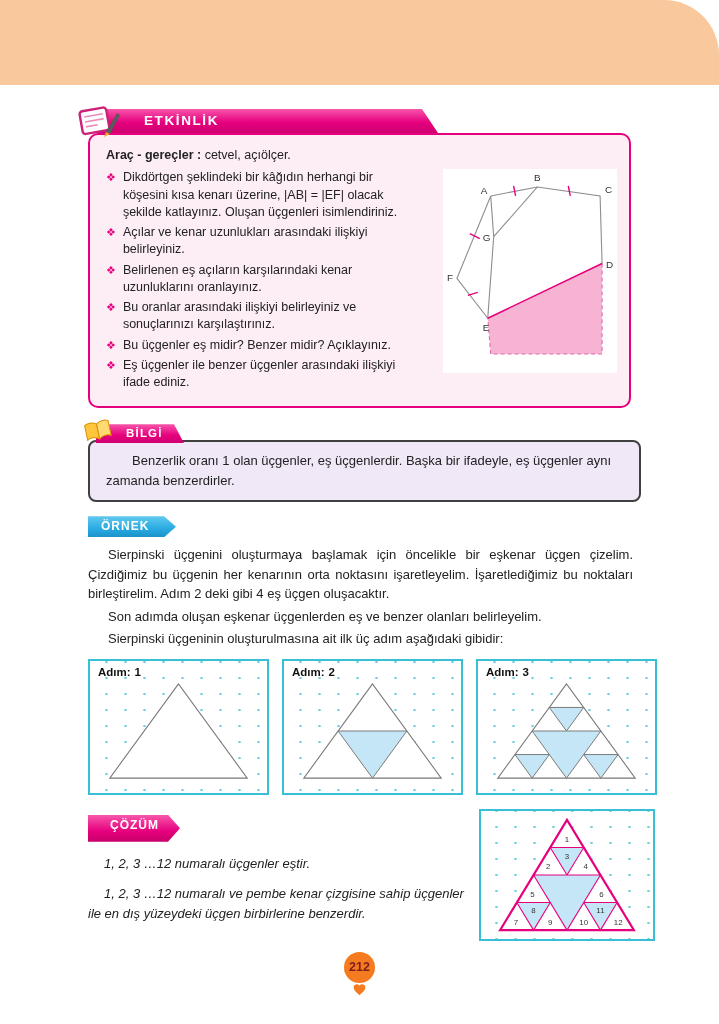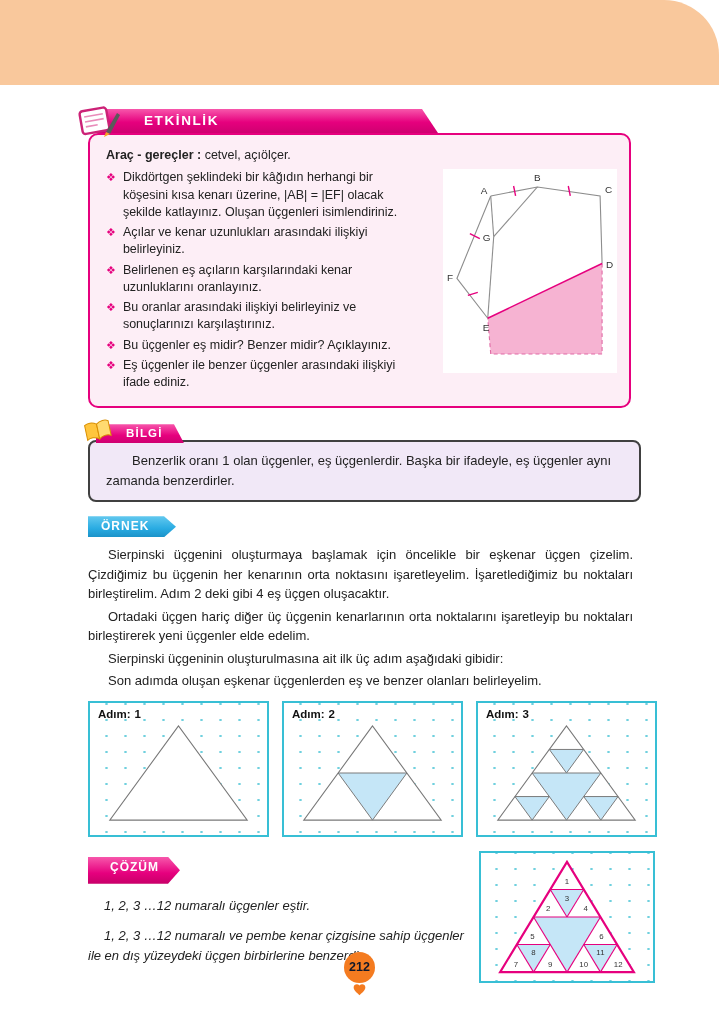--- a/index.html
+++ b/index.html
@@ -98,21 +98,21 @@
     background-image:radial-gradient(circle,#6fd0de 1px,transparent 1.35px);
     background-size:19px 16px; background-position:6px 8px;
     padding:3px;
   }
   .solution-figure-box svg { width:100%; height:100%; display:block; }
 
   
   .page-badge-wrap { position:absolute; left:0; right:0; bottom:28px; text-align:center; }
   .page-badge {
     width:31px; height:31px; border-radius:50%; background:#f47b20;
-    color:#0f172a; font-weight:bold; font-size:12.5px; line-height:31px;
+    color:#7f1d1d; font-weight:bold; font-size:12.5px; line-height:31px;
     margin:0 auto; text-align:center;
   }
   .badge-heart { width:13px; height:12px; margin:1px auto 0; display:block; }
 
   svg text { font-family:"Liberation Sans", sans-serif; }
 </style>
 </head>
 <body>
 
 <div>
@@ -225,23 +225,22 @@
         <p>Benzerlik oranı 1 olan üçgenler, eş üçgenlerdir. Başka bir ifadeyle, eş üçgenler aynı zamanda benzerdirler.</p>
       </div>
     </section>
 
     <section>
       <div class="banner-ornek">
         <span>ÖRNEK</span>
       </div>
       <div class="example-text">
         <p>Sierpinski üçgenini oluşturmaya başlamak için öncelikle bir eşkenar üçgen çizelim. Çizdiğimiz bu üçgenin her kenarının orta noktasını işaretleyelim. İşaretlediğimiz bu noktaları birleştirelim. Adım 2 deki gibi 4 eş üçgen oluşacaktır.</p>
-        <p>Ortadaki üçgen hariç diğer üç üçgenin kenarlarının orta noktalarını işaretleyip bu noktaları birleştirerek yeni üçgenler elde edelim.</p>
+        <p>Son adımda oluşan eşkenar üçgenlerden eş ve benzer olanları belirleyelim.</p>
         <p>Sierpinski üçgeninin oluşturulmasına ait ilk üç adım aşağıdaki gibidir:</p>
-        <p>Son adımda oluşan eşkenar üçgenlerden eş ve benzer olanları belirleyelim.</p>
       </div>
 
       <div class="steps">
 
         <div class="step-box">
           <div class="step-label"><span>Adım:</span><span class="num">1</span></div>
           <svg class="step-figure" viewBox="0 0 164 104">
             <polygon points="82,4 12,100 152,100" fill="#ffffff" stroke="#787878" stroke-width="1.1"></polygon>
           </svg>
         </div>

